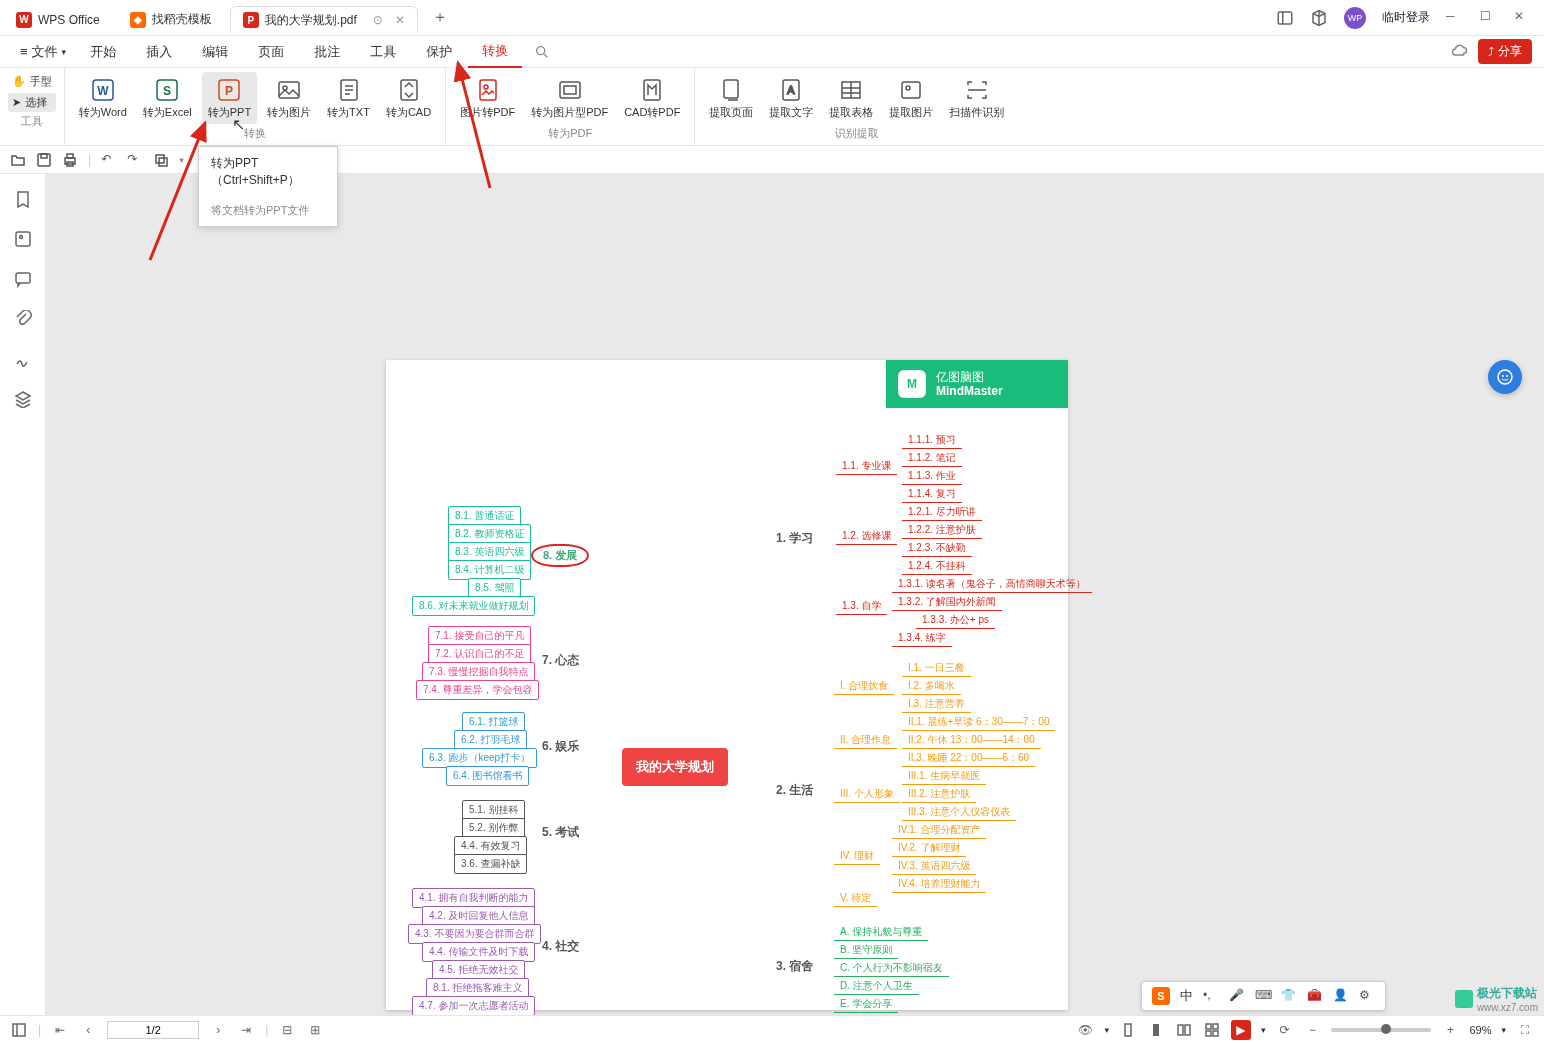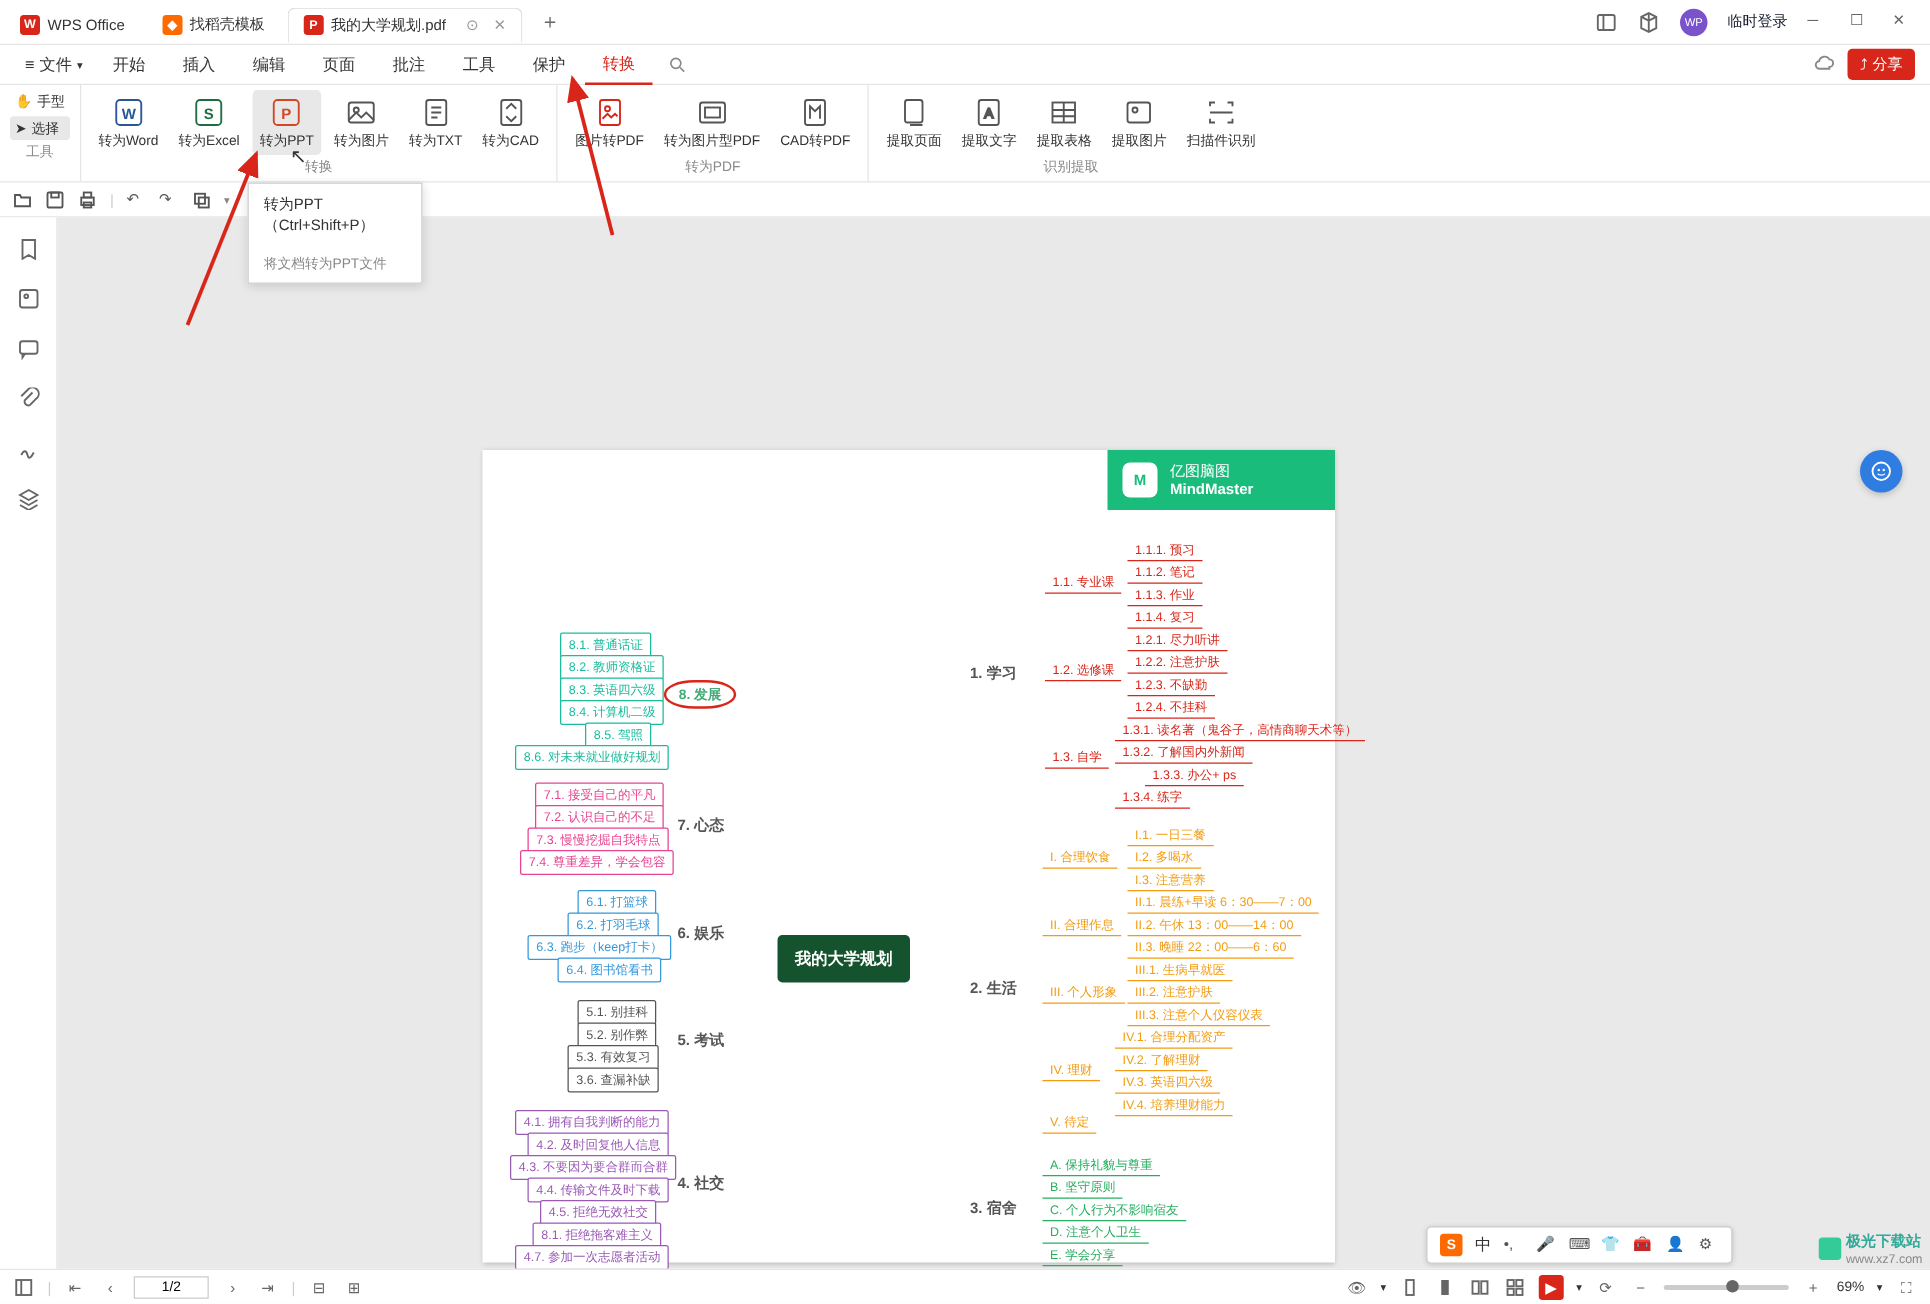--- a/index.html
+++ b/index.html
@@ -60,21 +60,21 @@
 
 
 .page { position: absolute; left: 340px; top: 186px; width: 682px; height: 650px; background: #fff; box-shadow: 0 1px 4px rgba(0,0,0,.2); }
 .mm-badge { position: absolute; right: 0; top: 0; width: 182px; height: 48px; background: #1abc7b; color: #fff; display: flex; align-items: center; gap: 10px; padding-left: 12px; }
 .mm-logo { width: 28px; height: 28px; background: #fff; border-radius: 6px; display: flex; align-items: center; justify-content: center; color: #1abc7b; font-weight: bold; }
 .mm-text { display: flex; flex-direction: column; font-size: 12px; line-height: 1.2; }
 
 
 .node { position: absolute; font-size: 10px; padding: 1px 6px; border-bottom: 1px solid; white-space: nowrap; }
 .node.box { border: 1px solid; background: #fff; border-radius: 2px; padding: 2px 6px; }
-.center-node { position: absolute; background: #14532d; color: #fff; font-size: 13px; font-weight: bold; padding: 10px 14px; border-radius: 4px; }
+.center-node { position: absolute; background: #ef4444; color: #fff; font-size: 13px; font-weight: bold; padding: 10px 14px; border-radius: 4px; }
 .main-node { position: absolute; font-size: 12px; font-weight: bold; padding: 2px 6px; }
 .circled { position: absolute; border: 2px solid #d9261a; border-radius: 50%/60%; font-size: 11px; padding: 2px 10px; color: #4a7; font-weight: bold; }
 
 
 .c-red { border-color: #d9261a; color: #d9261a; }
 .c-orange { border-color: #f39c12; color: #f39c12; }
 .c-green { border-color: #27ae60; color: #27ae60; }
 .c-blue { border-color: #3498db; color: #3498db; }
 .c-purple { border-color: #9b59b6; color: #9b59b6; }
 .c-teal { border-color: #1abc9c; color: #1abc9c; }
@@ -92,21 +92,21 @@
 .ime-logo { width: 18px; height: 18px; background: #ff6a00; border-radius: 3px; color: #fff; font-size: 11px; display: flex; align-items: center; justify-content: center; font-weight: bold; }
 .ime-icon { width: 16px; height: 16px; color: #555; }
 
 
 .watermark { position: absolute; right: 6px; bottom: 30px; font-size: 12px; color: #3a9; display: flex; align-items: center; gap: 4px; z-index: 200; }
 .wm-logo { width: 18px; height: 18px; background: #3c9; border-radius: 3px; }
 
 
 .statusbar { position: absolute; bottom: 0; left: 0; right: 0; height: 28px; background: #fff; border-top: 1px solid #e5e5e5; display: flex; align-items: center; padding: 0 10px; gap: 10px; }
 .sb-btn { width: 18px; height: 18px; color: #666; display: flex; align-items: center; justify-content: center; }
-.page-input { width: 60px; height: 18px; border: 1px solid #ccc; text-align: center; font-size: 11px; }
+.page-input { width: 92px; height: 18px; border: 1px solid #ccc; text-align: center; font-size: 11px; }
 .statusbar-spacer { flex: 1; }
 .zoom-slider { width: 100px; height: 4px; background: #ccc; position: relative; border-radius: 2px; }
 .zoom-thumb { position: absolute; left: 50%; top: -4px; width: 10px; height: 10px; background: #666; border-radius: 50%; }
 .play-btn { width: 20px; height: 20px; background: #d9261a; border-radius: 3px; display: flex; align-items: center; justify-content: center; color: #fff; }
 
 svg { display: block; }
 </style>
 </head>
 <body>
 
@@ -520,21 +520,21 @@
       <div class="node box c-pink" style="left:36px;top:302px">7.3. 慢慢挖掘自我特点</div>
       <div class="node box c-pink" style="left:30px;top:320px">7.4. 尊重差异，学会包容</div>
 
       <div class="node box c-blue" style="left:76px;top:352px">6.1. 打篮球</div>
       <div class="node box c-blue" style="left:68px;top:370px">6.2. 打羽毛球</div>
       <div class="node box c-blue" style="left:36px;top:388px">6.3. 跑步（keep打卡）</div>
       <div class="node box c-blue" style="left:60px;top:406px">6.4. 图书馆看书</div>
 
       <div class="node box c-dark" style="left:76px;top:440px">5.1. 别挂科</div>
       <div class="node box c-dark" style="left:76px;top:458px">5.2. 别作弊</div>
-      <div class="node box c-dark" style="left:68px;top:476px">5.3. 有效复习</div>
+      <div class="node box c-dark" style="left:68px;top:476px">4.4. 有效复习</div>
       <div class="node box c-dark" style="left:68px;top:494px">3.6. 查漏补缺</div>
 
       <div class="node box c-purple" style="left:26px;top:528px">4.1. 拥有自我判断的能力</div>
       <div class="node box c-purple" style="left:36px;top:546px">4.2. 及时回复他人信息</div>
       <div class="node box c-purple" style="left:22px;top:564px">4.3. 不要因为要合群而合群</div>
       <div class="node box c-purple" style="left:36px;top:582px">4.4. 传输文件及时下载</div>
       <div class="node box c-purple" style="left:46px;top:600px">4.5. 拒绝无效社交</div>
       <div class="node box c-purple" style="left:40px;top:618px">8.1. 拒绝拖客难主义</div>
       <div class="node box c-purple" style="left:26px;top:636px">4.7. 参加一次志愿者活动</div>
     </div>

